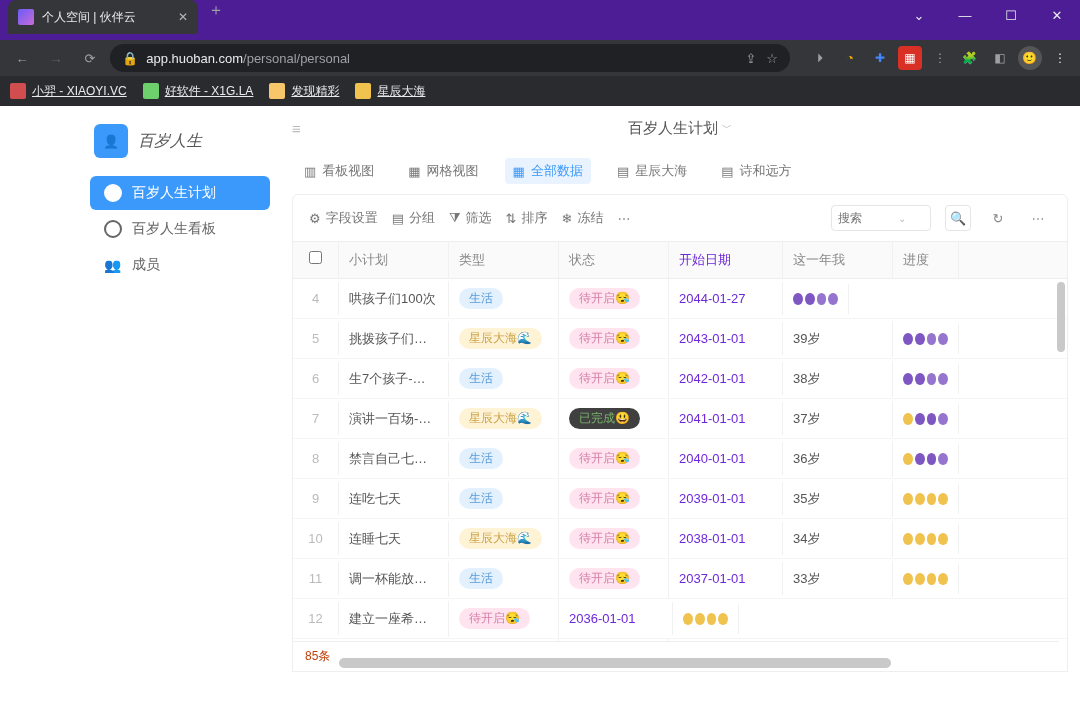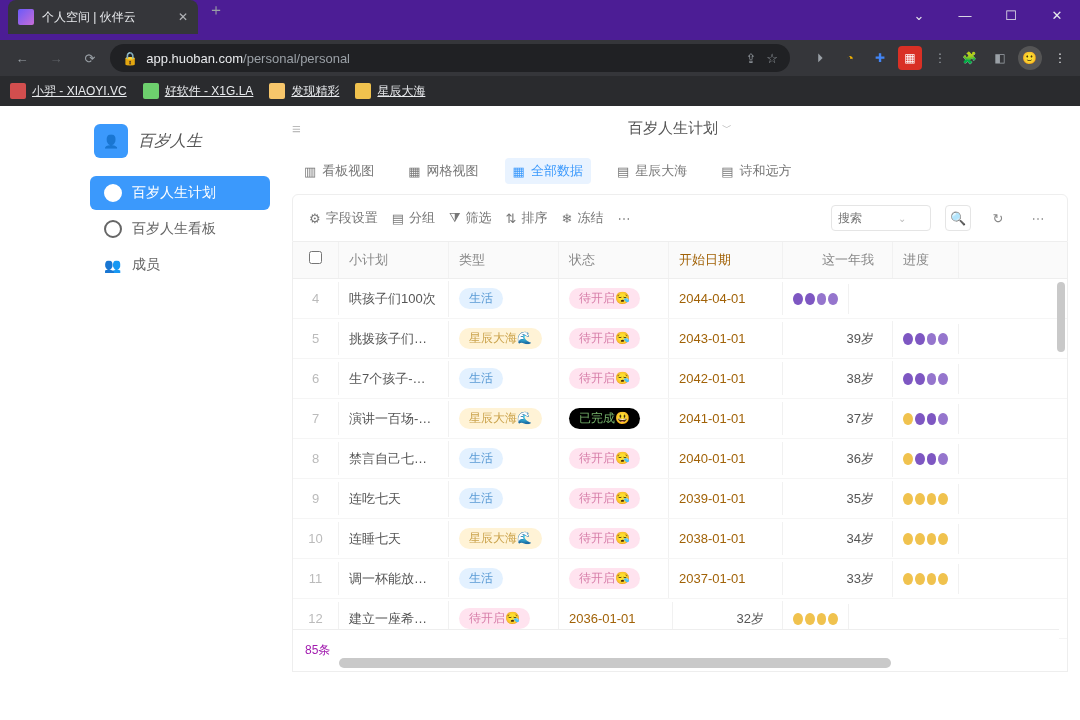--- a/index.html
+++ b/index.html
@@ -55,34 +55,34 @@
 .search-box input { border: none; outline: none; width: 60px; font-size: 12px; color: #555; }
 .sq-btn { width: 26px; height: 26px; border: 1px solid #e5e5e5; border-radius: 4px; display: flex; align-items: center; justify-content: center; color: #888; cursor: pointer; }
 
 .table-wrap { margin: 0 12px; border: 1px solid #eee; border-top: none; position: relative; height: 430px; overflow: hidden; }
 .thead { display: flex; background: #fafafa; border-bottom: 1px solid #eee; color: #888; font-size: 13px; }
 .th, .td { padding: 9px 10px; border-right: 1px solid #f1f1f1; overflow: hidden; white-space: nowrap; text-overflow: ellipsis; }
 .c0 { width: 46px; text-align: center; color: #bbb; }
 .c1 { width: 110px; }
 .c2 { width: 110px; }
 .c3 { width: 110px; }
-.c4 { width: 114px; color: #a16207; }
-.c5 { width: 110px; text-align: right; padding-right: 18px; }
+.c4 { width: 114px; color: #6d28d9; }
+.c5 { width: 110px; text-align: left; padding-right: 18px; }
 .c6 { width: 66px; }
 .trow { display: flex; border-bottom: 1px solid #f5f5f5; align-items: center; font-size: 13px; color: #555; }
 .pill { display: inline-flex; align-items: center; padding: 2px 10px; border-radius: 12px; font-size: 12px; }
 .pill-life { background: #e3f1ff; color: #5b9bd5; }
 .pill-star { background: #fff3d6; color: #caa24a; }
 .pill-work { background: #e6f7e6; color: #6bb36b; }
 .pill-wait { background: #ffe3ef; color: #d77ca8; }
 .pill-ing { background: #fff0d6; color: #d9a24a; }
-.pill-done { background: #000000; color: #76b36b; }
+.pill-done { background: #404040; color: #76b36b; }
 .dots { display: flex; gap: 2px; }
 .dot { width: 12px; height: 12px; border-radius: 50%; }
-.tfoot { position: absolute; bottom: 0; left: 0; right: 8px; padding: 12px 12px; color: #a21caf; background: #fff; border-top: 1px solid #eee; font-size: 12px; }
+.tfoot { position: absolute; bottom: 0; left: 0; right: 8px; padding: 6px 12px; color: #c2410c; background: #fff; border-top: 1px solid #eee; font-size: 12px; }
 .hscroll { position: absolute; bottom: 3px; left: 46px; right: 12px; height: 10px; }
 .hscroll .thumb { height: 10px; background: #c9c9c9; border-radius: 5px; width: 78%; }
 .vscroll { position: absolute; top: 40px; right: 2px; width: 8px; height: 70px; background: #c9c9c9; border-radius: 4px; }
 </style>
 </head>
 <body>
 
 <div class="titlebar">
   <div class="tab">
     <div class="tab-favicon"></div>
@@ -237,21 +237,21 @@
             <div class="th c4">开始日期</div>
             <div class="th c5">这一年我</div>
             <div class="th c6">进度</div>
           </div>
         <div id="tbody">
             <div class="trow">
        <div class="td c0">4</div>
        <div class="td c1">哄孩子们100次</div>
        <div class="td c2"><span class="pill pill-life">生活</span></div>
        <div class="td c3"><span class="pill pill-wait">待开启😪</span></div>
-       <div class="td c4">2044-04-01</div>
+       <div class="td c4">2044-01-27</div>
        <div class="td c6">
                 <span class="dots">
                   <span class="dot" style="background:#7e57c2"></span>
                   <span class="dot" style="background:#7e57c2"></span>
                   <span class="dot" style="background:#9575cd"></span>
                   <span class="dot" style="background:#9575cd"></span>
                 </span>
               </div>
      </div>
             <div class="trow">
@@ -364,21 +364,20 @@
                   <span class="dot" style="background:#f0c24e"></span>
                   <span class="dot" style="background:#f0c24e"></span>
                 </span>
               </div>
      </div>
             <div class="trow">
        <div class="td c0">12</div>
        <div class="td c1">建立一座希望小学</div>
        <div class="td c3"><span class="pill pill-wait">待开启😪</span></div>
        <div class="td c4">2036-01-01</div>
-       <div class="td c5">32岁</div>
        <div class="td c6">
                 <span class="dots">
                   <span class="dot" style="background:#f0c24e"></span>
                   <span class="dot" style="background:#f0c24e"></span>
                   <span class="dot" style="background:#f0c24e"></span>
                   <span class="dot" style="background:#f0c24e"></span>
                 </span>
               </div>
      </div>
             <div class="trow">

